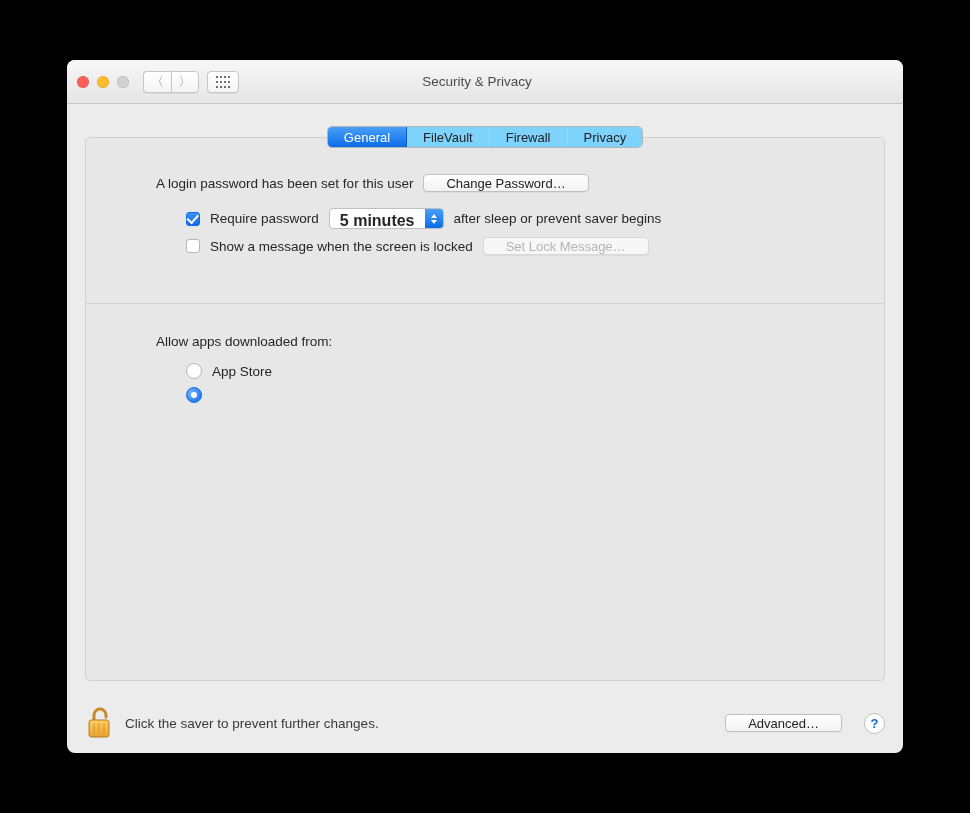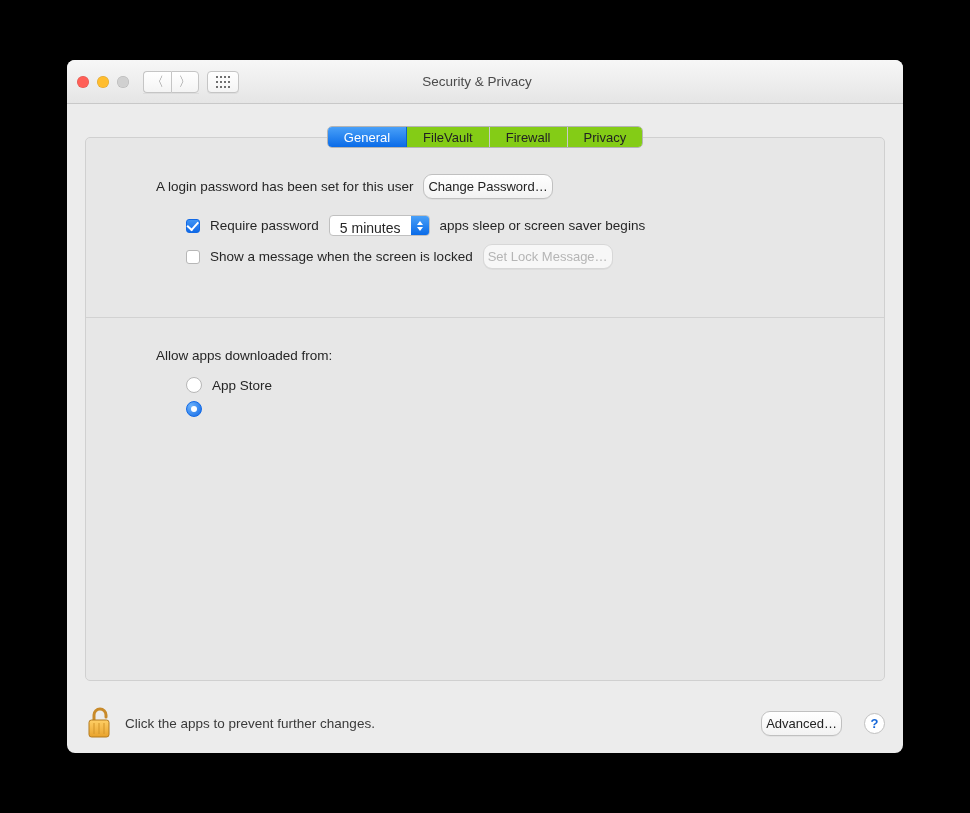--- a/index.html
+++ b/index.html
@@ -100,21 +100,21 @@
     border-radius: 5px;
     overflow: hidden;
     background: #fff;
     height: 22px;
   }
   .segmented .tab {
     padding: 0 16px;
     font-size: 13px;
     display: flex;
     align-items: center;
-    background: #84cc16;
+    background: #7dd3fc;
     color: #222;
     border-right: 1px solid #c9c9c9;
     cursor: default;
   }
   .segmented .tab:last-child { border-right:none; }
   .segmented .tab.active {
     background: linear-gradient(#49a0f8,#0a6be8);
     color: #fff;
     border-right-color: #0a5fd0;
   }
@@ -131,25 +131,25 @@
     position: relative;
     display:flex;
     flex-direction:column;
   }
   .tabs-wrap { position: relative; z-index: 2; }
 
   .row { display:flex; align-items:center; gap:10px; margin-bottom: 8px; font-size:13.5px; }
   .row.first { margin-bottom: 16px; }
 
   .mac-btn {
-    height: 25px;
-    padding: 0 4px;
+    height: 18px;
+    padding: 0 22px;
     background: linear-gradient(#ffffff,#f2f2f2);
     border: 1px solid #c0c0c0;
-    border-radius: 9px;
+    border-radius: 4px;
     font-size: 13px;
     color: #222;
     box-shadow: 0 1px 0 rgba(0,0,0,0.04);
     display:inline-flex; align-items:center;
   }
   .mac-btn.disabled { color:#b5b5b5; border-color:#d7d7d7; background:#f7f7f7; }
 
   .check {
     width:14px; height:14px; border-radius:3px;
     border:1px solid #b7b7b7; background:#fff;
@@ -165,21 +165,21 @@
 
   .select {
     height:21px;
     border:1px solid #c0c0c0;
     border-radius:4px;
     background:#fff;
     display:inline-flex;
     align-items:stretch;
     overflow:hidden;
   }
-  .select .sv { padding:12px 10px; display:flex; align-items:center; font-size:14px; }
+  .select .sv { padding:12px 10px; display:flex; align-items:center; font-size:16px;font-weight:bold; }
   .select .arrows {
     width:18px;
     background: linear-gradient(#49a0f8,#0a6be8);
     display:flex; flex-direction:column; align-items:center; justify-content:center;
   }
   .select .arrows span {
     width:0;height:0;border-left:3px solid transparent;border-right:3px solid transparent;
   }
   .select .arrows .up { border-bottom:4px solid #fff; margin-bottom:2px; }
   .select .arrows .dn { border-top:4px solid #fff; }
@@ -282,21 +282,21 @@
       <div class="row">
         <span class="check on"></span>
         <span>Require password</span>
         <span class="select">
           <span class="sv">5 minutes</span>
           <span class="arrows">
               <span class="up"></span>
               <span class="dn"></span>
             </span>
         </span>
-        <span>apps sleep or screen saver begins</span>
+        <span>after sleep or prevent saver begins</span>
       </div>
 
       <div class="row">
         <span class="check"></span>
         <span>Show a message when the screen is locked</span>
         <span class="mac-btn disabled">Set Lock Message…</span>
       </div>
 
     </div>
 
@@ -323,19 +323,19 @@
       <defs>
         <linearGradient id="g1" x1="0" y1="0" x2="0" y2="1">
           <stop offset="0" stop-color="#ffcf66"></stop>
             <stop offset="1" stop-color="#e8a22c"></stop>
         </linearGradient>
       </defs>
       <line x1="9" y1="17" x2="9" y2="28" stroke="#d2952a" stroke-width="1"></line>
       <line x1="14" y1="17" x2="14" y2="28" stroke="#d2952a" stroke-width="1"></line>
       <line x1="19" y1="17" x2="19" y2="28" stroke="#d2952a" stroke-width="1"></line>
     </svg>
-    <span class="footer-text">Click the apps to prevent further changes.</span>
+    <span class="footer-text">Click the saver to prevent further changes.</span>
     <span class="spacer"></span>
     <span class="mac-btn">Advanced…</span>
     <span class="help">?</span>
   </div>
 
 </div>
 
 </body></html>

